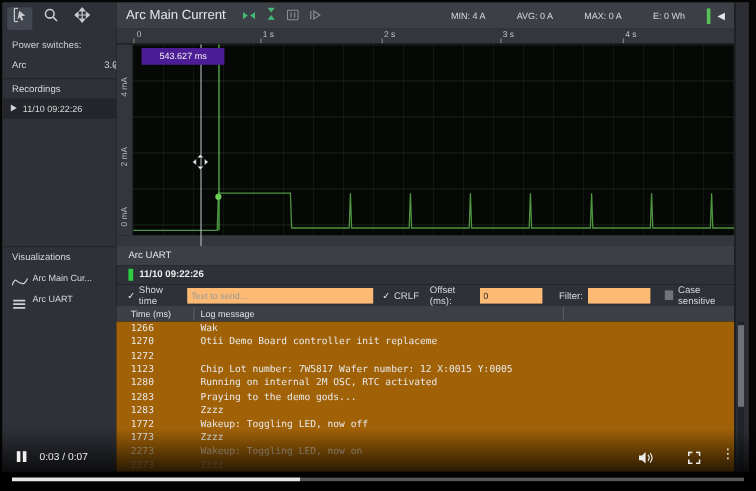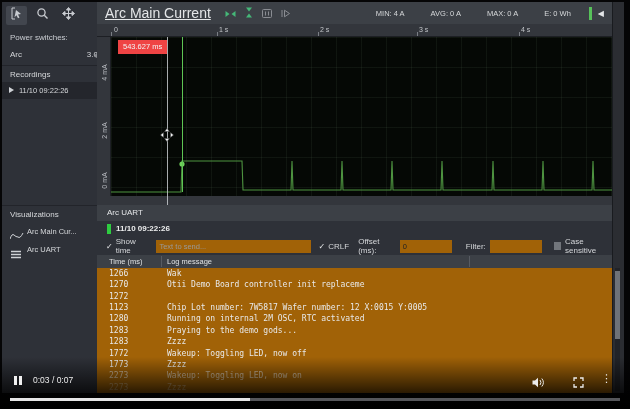--- a/index.html
+++ b/index.html
@@ -28,55 +28,55 @@
   .rec-item .txt { position:absolute; left:17px; top:4px; font-size:7.5px; color:#d5d7da; }
   .rec-item .x { position:absolute; right:7px; top:3px; font-size:9px; color:#9ea1a6; }
   .viz-item { position:absolute; left:0; width:100%; height:17px; }
   .viz-item .txt { position:absolute; left:25px; top:4px; font-size:7.5px; color:#d5d7da; }
   .viz-item .chk { position:absolute; right:8px; top:3px; font-size:9px; color:#d5d7da; }
   .viz-item .ic { position:absolute; left:8px; top:4px; }
 
   
   .chart-panel { position:absolute; left:95px; top:0; width:515px; height:203px; background:#060607; }
   .chart-header { position:absolute; left:0; top:0; width:100%; height:22px; background:#3c4046; display:flex; align-items:center; padding:0 8px; }
-  .chart-title { font-size:14px; color:#e4e6e8; margin-right:14px;text-decoration:underline; }
+  .chart-title { font-size:11px; color:#e4e6e8; margin-right:14px; }
   .ch-icons { display:flex; align-items:center; gap:9px; }
   .stats { margin-left:auto; display:flex; align-items:center; gap:26px; }
   .stat { font-size:7.5px; color:#d6d8da; }
   .live-bar { width:3px; height:13px; background:#57c15a; margin-left:18px; }
   .collapse { font-size:8px; color:#e4e6e8; margin-left:6px; }
   .timeline { position:absolute; left:0; top:22px; width:100%; height:13px; background:#33363c; border-bottom:1px solid #1d1f24; }
   .xtick { position:absolute; top:2px; font-size:7px; color:#c3c6ca; }
   .xtickmark { position:absolute; bottom:0; width:1px; height:4px; background:#7a7e85; }
   .ystrip { position:absolute; left:0; top:35px; width:14px; height:159px; background:#33363c; border-right:1px solid #1d1f24; }
   .ylab { position:absolute; left:-8px; width:30px; text-align:center; transform:rotate(-90deg); font-size:7px; color:#b8bbc0; }
   .plot { position:absolute; left:14px; top:35px; width:501px; height:159px; background:#050805;
     background-image:
       repeating-linear-gradient(to right, rgba(140,180,140,0.08) 0 1px, transparent 1px 25px),
       repeating-linear-gradient(to bottom, rgba(140,180,140,0.08) 0 1px, transparent 1px 30px);
   }
   .gutter { position:absolute; left:0; top:194px; width:100%; height:9px; background:#33363c; }
   .cursor-gray { position:absolute; left:70px; top:35px; width:1px; height:168px; background:#c6c9cd; opacity:.85; z-index:5; }
   .cursor-green { position:absolute; left:85px; top:35px; width:1px; height:155px; background:#5ec554; z-index:4; }
-  .tooltip { position:absolute; background:#ef4444; color:#f2f3f4; font-size:7.5px; line-height:12px; padding:1px 5px; z-index:6; white-space:nowrap; }
+  .tooltip { position:absolute; background:#4c1d95; color:#f2f3f4; font-size:7.5px; line-height:12px; padding:1px 15px; z-index:6; white-space:nowrap; }
   .tt1 { left:21px; top:38px; }
   .tt2 { left:73px; top:38px; }
   .move-cursor { position:absolute; left:63px; top:126px; z-index:7; }
   .wave { position:absolute; left:0; top:0; z-index:3; }
 
   
   .uart-panel { position:absolute; left:95px; top:203px; width:515px; height:188px; background:#000; }
   .uart-header { position:absolute; left:0; top:0; width:100%; height:16px; background:#3c4046; }
   .uart-header .txt { position:absolute; left:10px; top:3px; font-size:8px; color:#e4e6e8; }
   .uart-tab { position:absolute; left:0; top:16px; width:100%; height:16px; background:#2e3138; }
   .uart-tab .bar { position:absolute; left:10px; top:3px; width:4px; height:10px; background:#2ecc40; }
   .uart-tab .txt { position:absolute; left:19px; top:3px; font-size:8px; font-weight:bold; color:#eceded; }
   .uart-toolbar { position:absolute; left:0; top:32px; width:100%; height:18px; background:#2e3138; display:flex; align-items:center; padding-left:9px; font-size:8px; color:#d5d7da; }
   .chk-glyph { font-size:8px; color:#e8e9ea; margin-right:3px; }
-  .ui-input { height:13px; background:#a16207; border:none; font-size:7.5px; color:#222; padding:0 3px; font-family:"Liberation Sans",sans-serif; }
+  .ui-input { height:13px; background:#fdba74; border:none; font-size:7.5px; color:#222; padding:0 3px; font-family:"Liberation Sans",sans-serif; }
   .ui-input::placeholder { color:#999; }
   .cs-box { width:8px; height:8px; background:#71757b; margin-right:4px; }
   .log-headrow { position:absolute; left:0; top:50px; width:100%; height:13px; background:#3c4046; font-size:7.5px; color:#dfe1e3; }
   .log-headrow .c1 { position:absolute; left:12px; top:2px; }
   .log-headrow .c2 { position:absolute; left:70px; top:2px; }
   .log-headrow .div1 { position:absolute; left:64px; top:1px; width:1px; height:11px; background:#575b62; }
   .log-headrow .div2 { position:absolute; left:372px; top:1px; width:1px; height:11px; background:#575b62; }
   .log-area { position:absolute; left:0; top:63px; width:100%; height:125px; background:#a16207; font-family:"DejaVu Sans Mono", monospace; font-size:8px; color:#e8e9ea; overflow:hidden; }
   .log-row { position:relative; height:11.36px; line-height:11.4px; white-space:nowrap; }
   .log-row .t { position:absolute; left:12px; }

